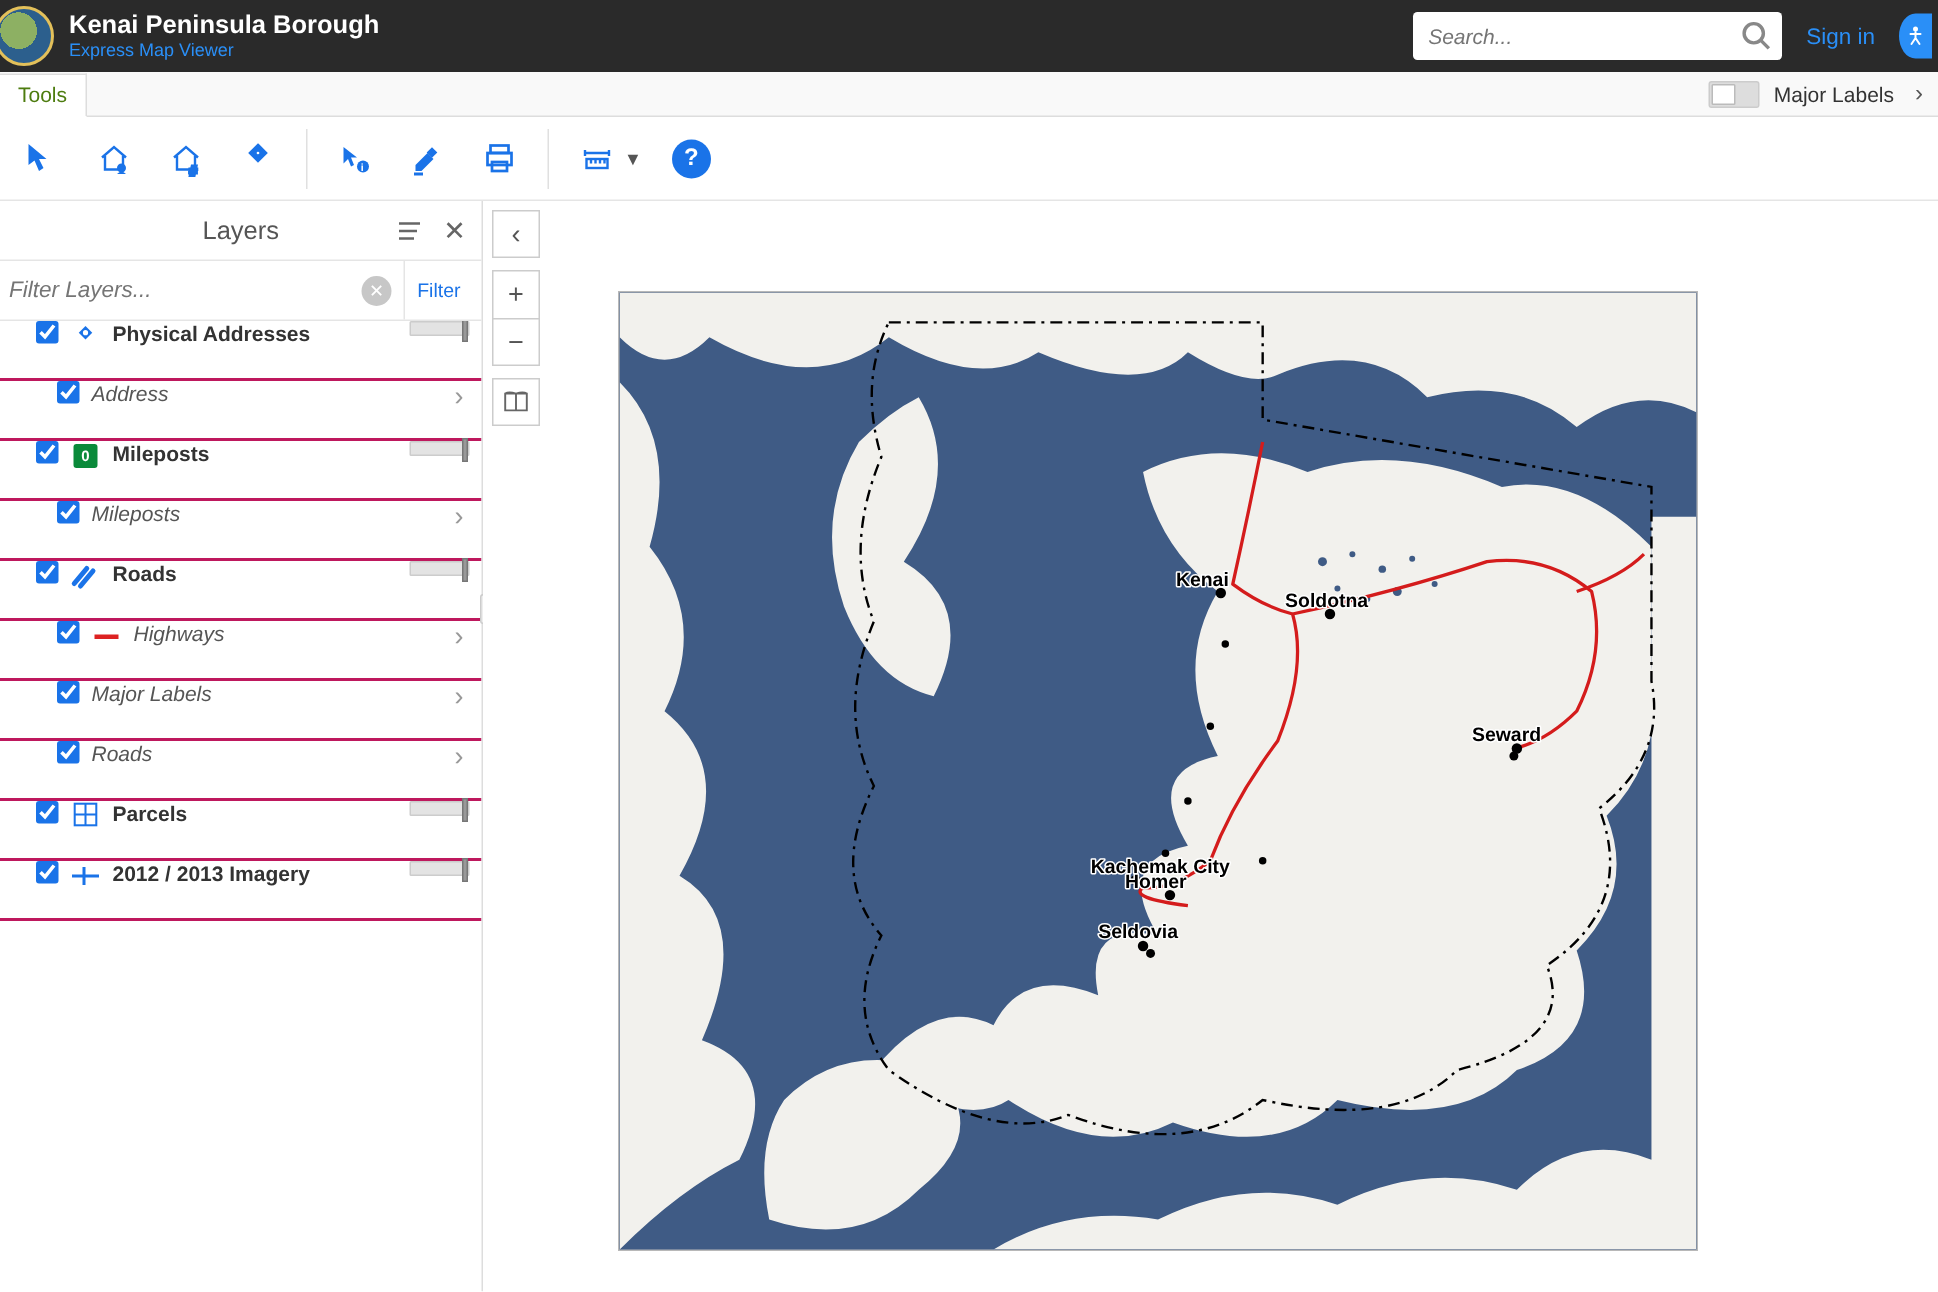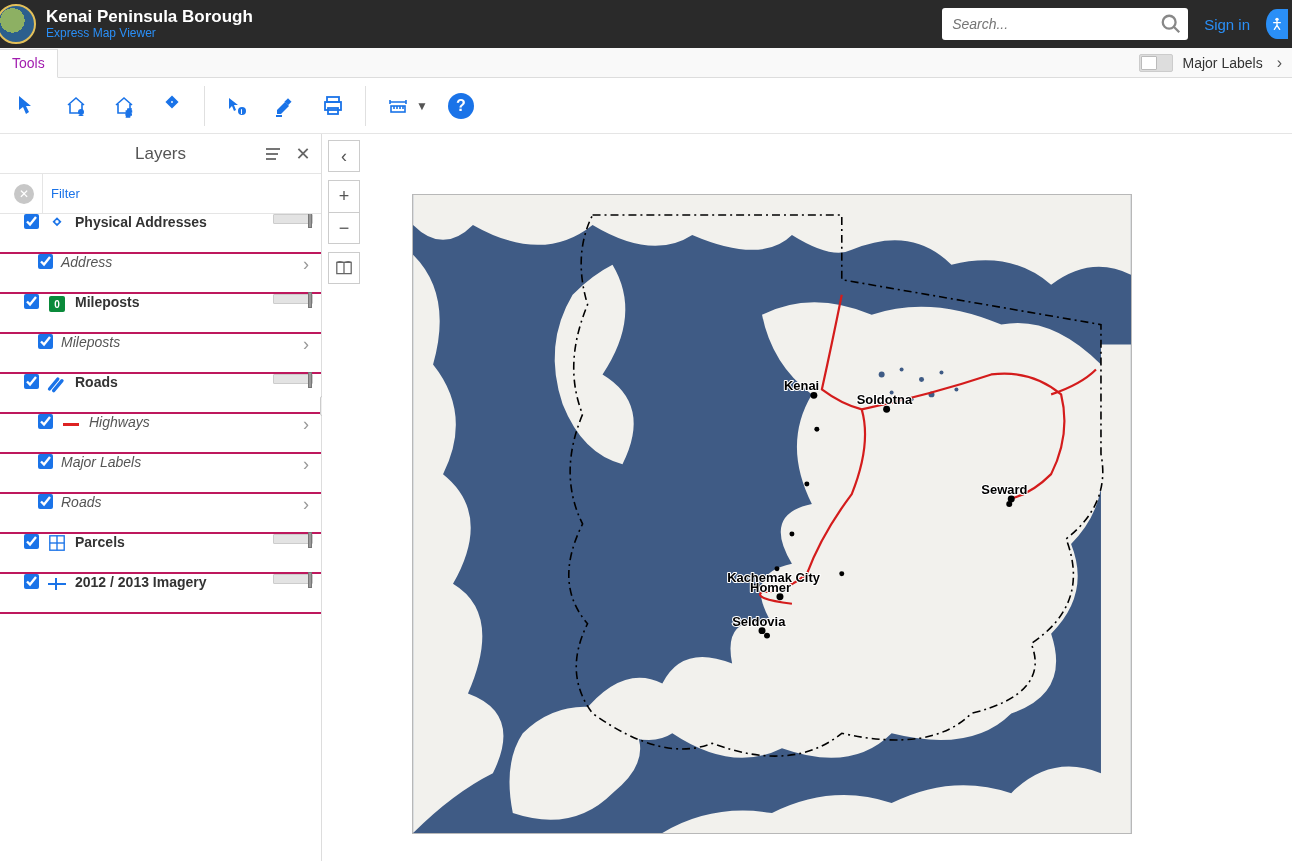--- a/index.html
+++ b/index.html
@@ -49,21 +49,21 @@
     display:flex; align-items:center; justify-content:center; color:#fff;
   }
 
   
   .toolsbar {
     height: 30px; border-bottom: 1px solid #ddd; background: #f9f9f9;
     display: flex; align-items: center; font-size: 14px;
   }
   .tools-tab {
     padding: 0 12px; height: 100%; display:flex; align-items:center;
-    color: #a21caf; border-right: 1px solid #ddd; border-top:1px solid #ddd;
+    color: #4d7c0f; border-right: 1px solid #ddd; border-top:1px solid #ddd;
     background:#fff; border-bottom:1px solid #fff; margin-bottom:-1px;
   }
   .toolsbar-right { margin-left:auto; display:flex; align-items:center; gap:10px; padding-right:6px; color:#333;}
   .toggle-track {
     width: 34px; height: 18px; background:#ddd; border-radius:2px; position:relative; border:1px solid #ccc;
   }
   .toggle-thumb {
     width:16px; height:14px; background:#fff; border:1px solid #bbb; position:absolute; top:1px; left:1px; border-radius:1px;
   }
   .chev-right-small { font-size:16px; color:#555; cursor:pointer; padding:0 4px;}
@@ -276,20 +276,21 @@
           <svg width="18" height="18" viewBox="0 0 18 18" stroke="#666" stroke-width="1.8">
               <line x1="2" y1="4" x2="16" y2="4"></line>
               <line x1="2" y1="9" x2="14" y2="9"></line>
               <line x1="2" y1="14" x2="12" y2="14"></line>
             </svg>
         </div>
         <div class="panel-icon-btn">✕</div>
       </div>
     </div>
     <div class="filter-row">
+      <input type="text" placeholder="Filter Layers..." style="">
       <div class="clear-x">✕</div>
       <div class="filter-btn">Filter</div>
     </div>
     <div class="layer-list" id="layer-list">
         <div class="layer-row">
           <input type="checkbox" checked="" style="">
           <span class="layer-icon">
             <svg width="18" height="18" viewBox="0 0 24 24" class="addr-pin">
               <path d="M12 3 L18 9 L12 15 L6 9 Z" fill="#1a73e8"></path>
               <circle cx="12" cy="9" r="2.3" fill="#fff"></circle>

